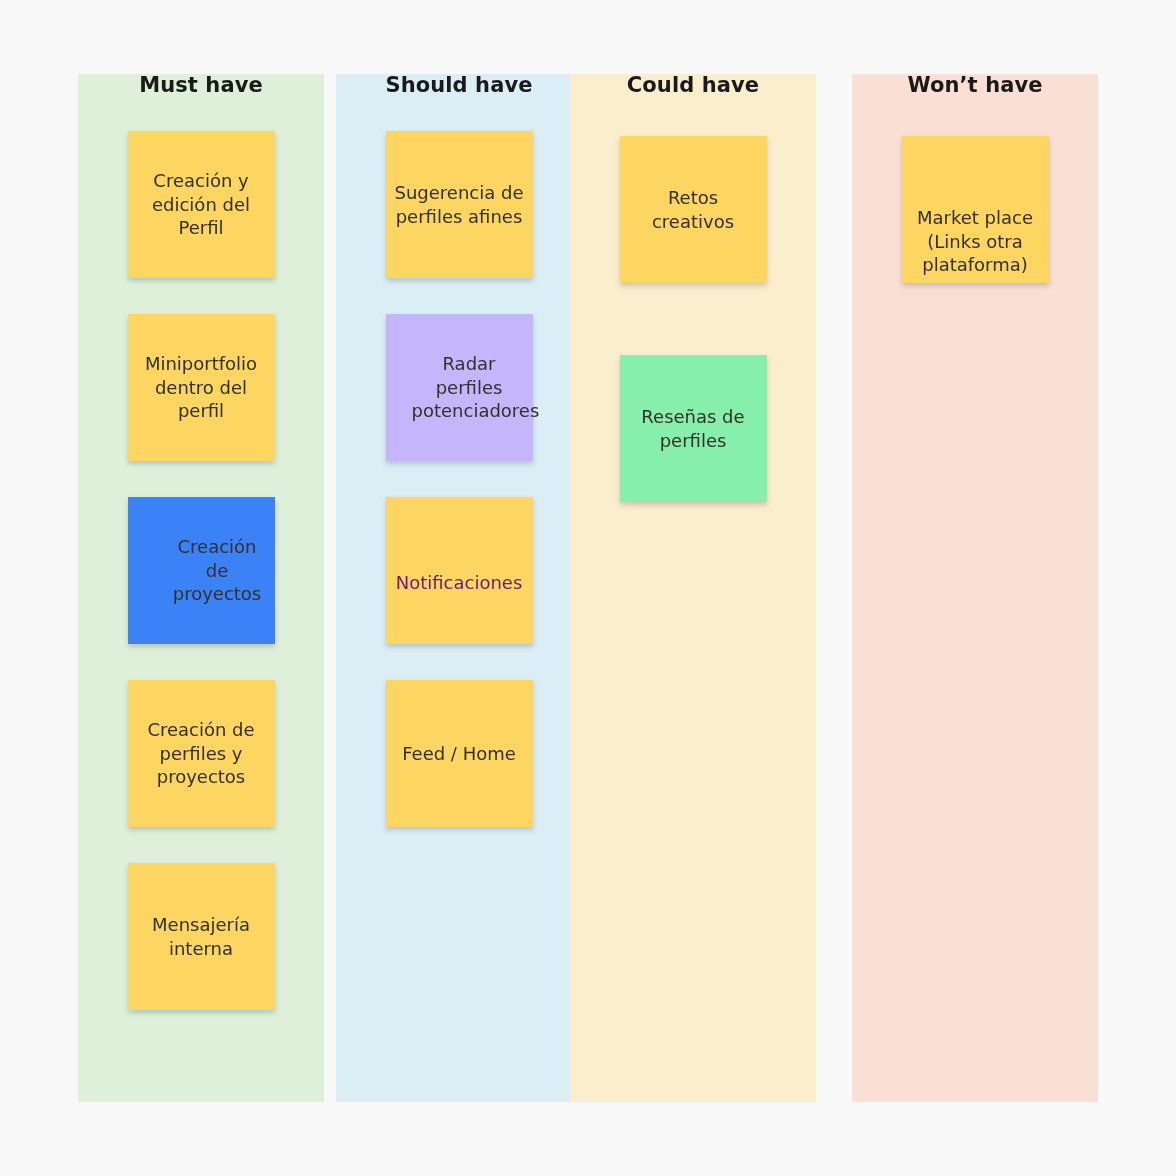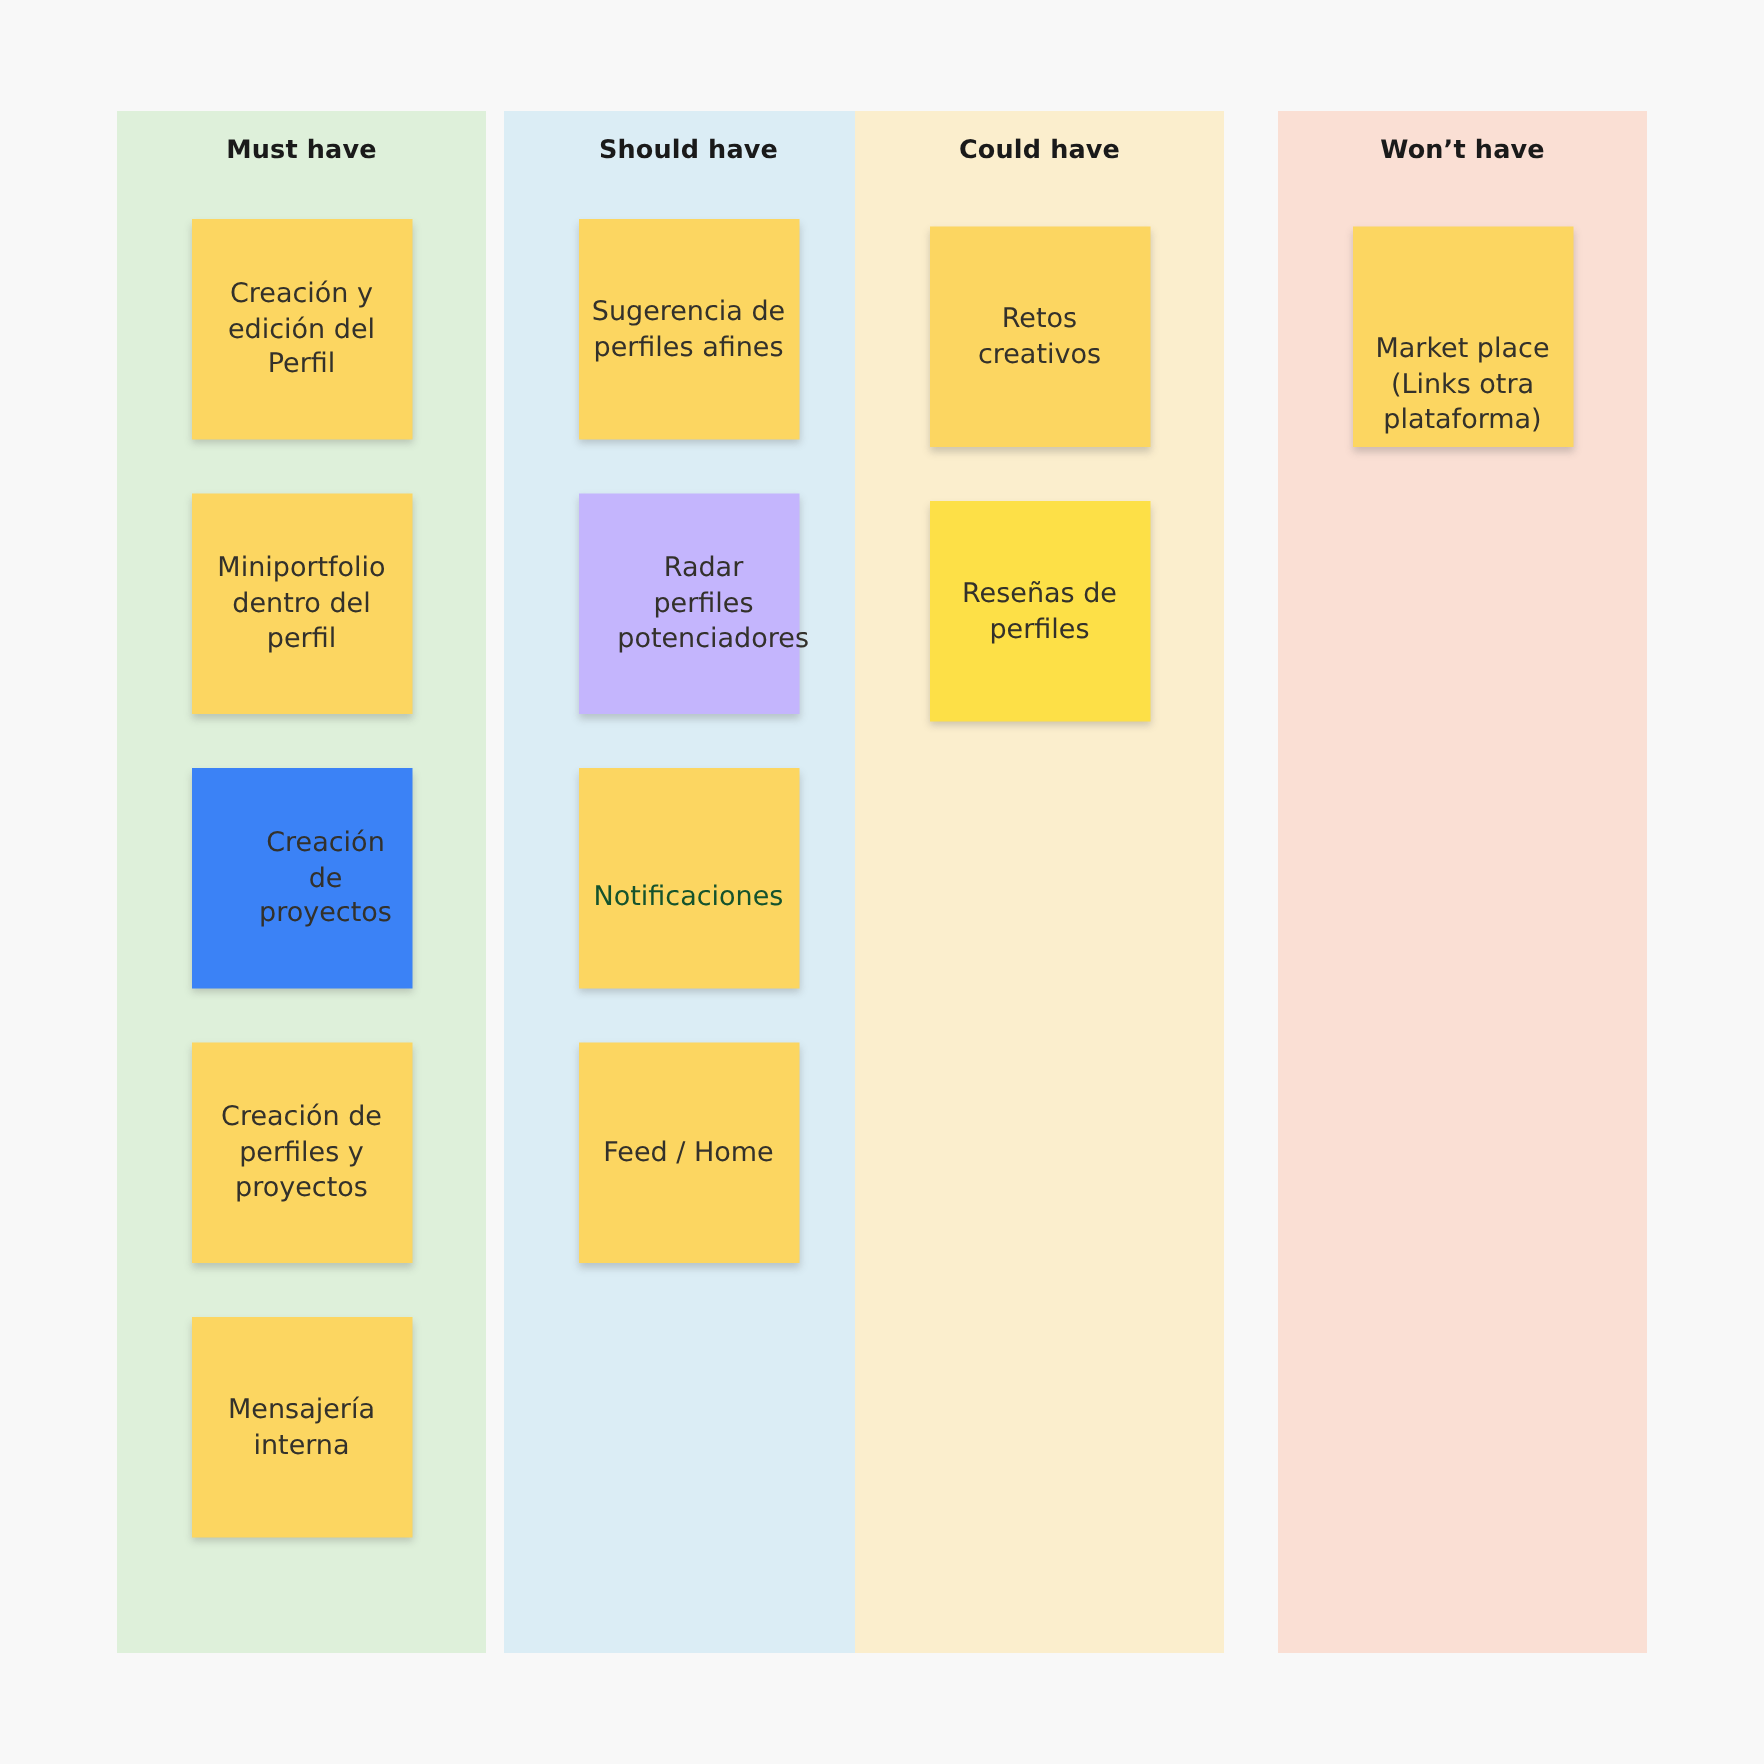--- a/index.html
+++ b/index.html
@@ -19,25 +19,24 @@
     position: absolute;
     top: 74px;
     width: 246px;
     height: 1028px;
   }
   .col-0 { left: 78px; }
   .col-1 { left: 336px; }
   .col-2 { left: 570px; }
   .col-3 { left: 852px; }
   .col-title {
-    padding-top: 15px;
     height: 23px;
     line-height: 23px;
     text-align: center;
-    font-size: 17px;
+    font-size: 21px;
     font-weight: 700;
     letter-spacing: 0.1px;
   }
   .notes {
     display: flex;
     flex-direction: column;
     align-items: center;
     gap: 36px;
     margin-top: 34px;
   }
@@ -92,35 +91,35 @@
   <div class="column col-1" style="background-color: rgb(219, 237, 245);">
     <div class="col-title" style="color: rgb(26, 26, 26);">Should have</div>
     <div class="notes">
       <div class="sticky" style="background-color: rgb(252, 214, 97);">
         <span style="color: rgb(51, 49, 43);">Sugerencia de perfiles afines</span>
       </div>
       <div class="sticky" style="background-color: #c4b5fd; padding-left: 26px;">
         <span style="color: rgb(51, 49, 43);">Radar perfiles potenciadores</span>
       </div>
       <div class="sticky" style="background-color: rgb(252, 214, 97);">
-        <span style="color: #14532d; margin-top: 25px;">Notificaciones</span>
+        <span style="color: #701a75; margin-top: 25px;">Notificaciones</span>
       </div>
       <div class="sticky" style="background-color: rgb(252, 214, 97);">
         <span style="color: rgb(51, 49, 43);">Feed / Home</span>
       </div>
     </div>
   </div>
 
   <div class="column col-2" style="background-color: rgb(251, 238, 205);">
     <div class="col-title" style="color: rgb(26, 26, 26);">Could have</div>
     <div class="notes offset">
       <div class="sticky" style="background-color: rgb(252, 214, 97);">
         <span style="color: rgb(51, 49, 43);">Retos creativos</span>
       </div>
-      <div class="sticky" style="background-color: #fde047;">
+      <div class="sticky" style="background-color: #86efac; margin-top: 36px;">
         <span style="color: rgb(51, 49, 43);">Reseñas de perfiles</span>
       </div>
     </div>
   </div>
 
   <div class="column col-3" style="background-color: rgb(250, 223, 212);">
     <div class="col-title" style="color: rgb(26, 26, 26);">Won’t have</div>
     <div class="notes offset">
       <div class="sticky" style="background-color: rgb(252, 214, 97); align-items: flex-end;">
         <span style="color: rgb(51, 49, 43);">Market place (Links otra plataforma)</span>

